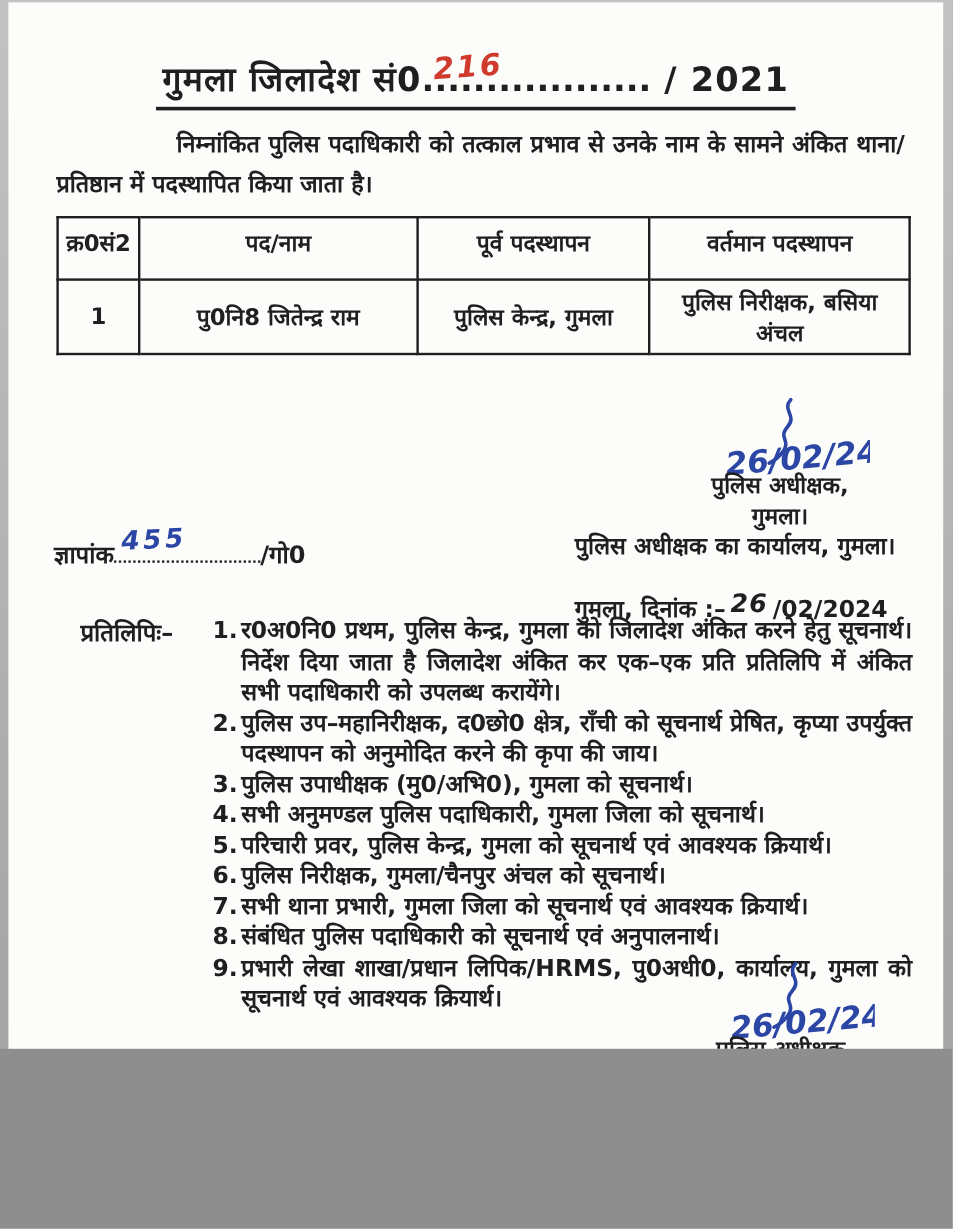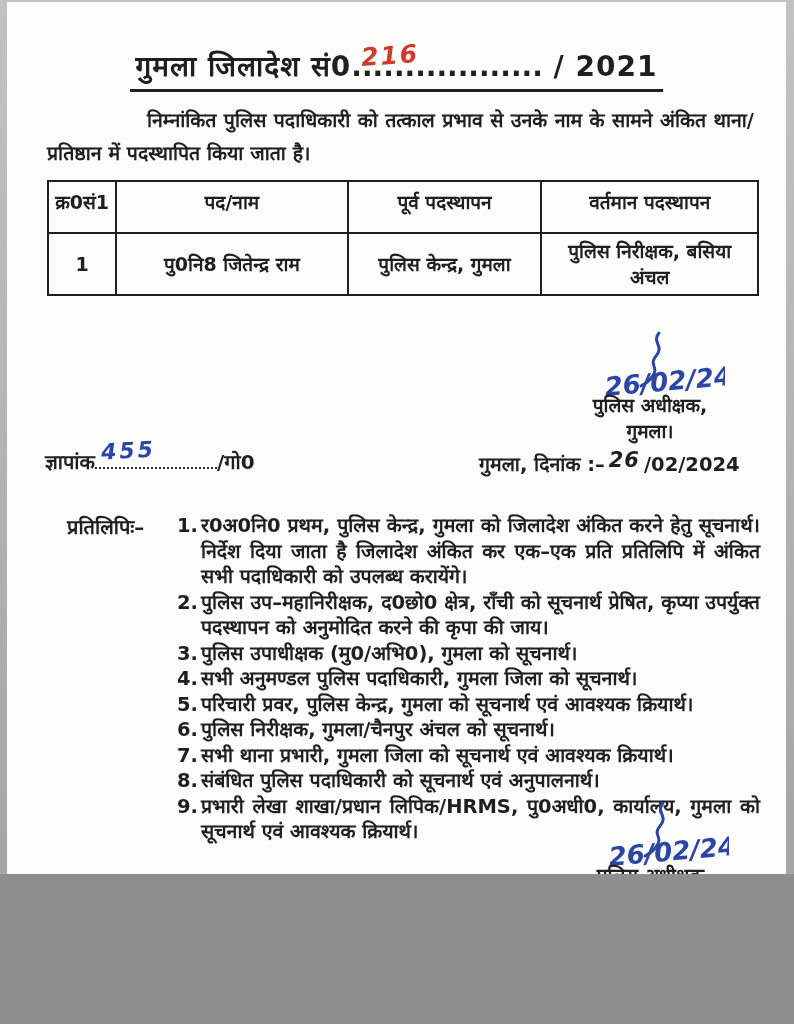--- a/index.html
+++ b/index.html
@@ -61,21 +61,21 @@
     border-bottom:2.5px dotted #2a2a2a; vertical-align:baseline;
   }
   .blue-hand {
     color:#2b46a5; font-style:italic; font-weight:600;
     font-size:22px; letter-spacing:3px;
   }
   .memo-underline .blue-hand { position:absolute; left:6px; top:-7px; transform:rotate(-3deg); }
 
   
   .office-block { position:absolute; left:472px; top:439px; width:300px; font-size:19.5px; font-weight:bold; }
-  .office-date { margin-top:9px; font-weight:600; }
+  .office-date { margin-top:25px; font-weight:600; }
   .hand-day {
     display:inline-block; font-style:italic; font-weight:600; font-size:21px;
     position:relative; top:-4px; letter-spacing:1px; padding:0 4px;
   }
 
   
   .copy-section { position:absolute; left:40px; right:26px; top:511px; display:flex;margin-left:20px; }
   .copy-label { width:108px; flex-shrink:0; font-size:20px; font-weight:bold; }
   .copy-items { flex:1; padding-left:2px; }
   .copy-item { display:flex; font-size:19.5px; font-weight:600; line-height:25.5px; }
@@ -99,21 +99,21 @@
 
     <table class="order-table">
       <colgroup>
         <col style="width:9.6%">
           <col style="width:32.6%">
           <col style="width:27.3%">
           <col style="width:30.5%">
       </colgroup>
       <thead>
         <tr>
-          <th>क्र0सं1</th>
+          <th>क्र0सं2</th>
           <th>पद/नाम</th>
           <th>पूर्व पदस्थापन</th>
           <th>वर्तमान पदस्थापन</th>
         </tr>
       </thead>
       <tbody>
         <tr>
           <td>1</td>
           <td>पु0नि8 जितेन्द्र राम</td>
           <td>पुलिस केन्द्र, गुमला</td>
@@ -130,20 +130,21 @@
       </svg>
       <div>पुलिस अधीक्षक,</div>
       <div>गुमला।</div>
     </div>
 
     <div class="memo-line">
       <span>ज्ञापांक</span><span class="memo-underline"><span class="blue-hand">455</span></span><span>/गो0</span>
     </div>
 
     <div class="office-block">
+      <div>पुलिस अधीक्षक का कार्यालय, गुमला।</div>
       <div class="office-date">
         <span>गुमला, दिनांक :–</span><span class="hand-day">26</span><span>/02/2024</span>
       </div>
     </div>
 
     <div class="copy-section">
       <div class="copy-label">प्रतिलिपिः–</div>
       <div class="copy-items">
         <div class="copy-item">
             <span class="copy-num">1.</span>

